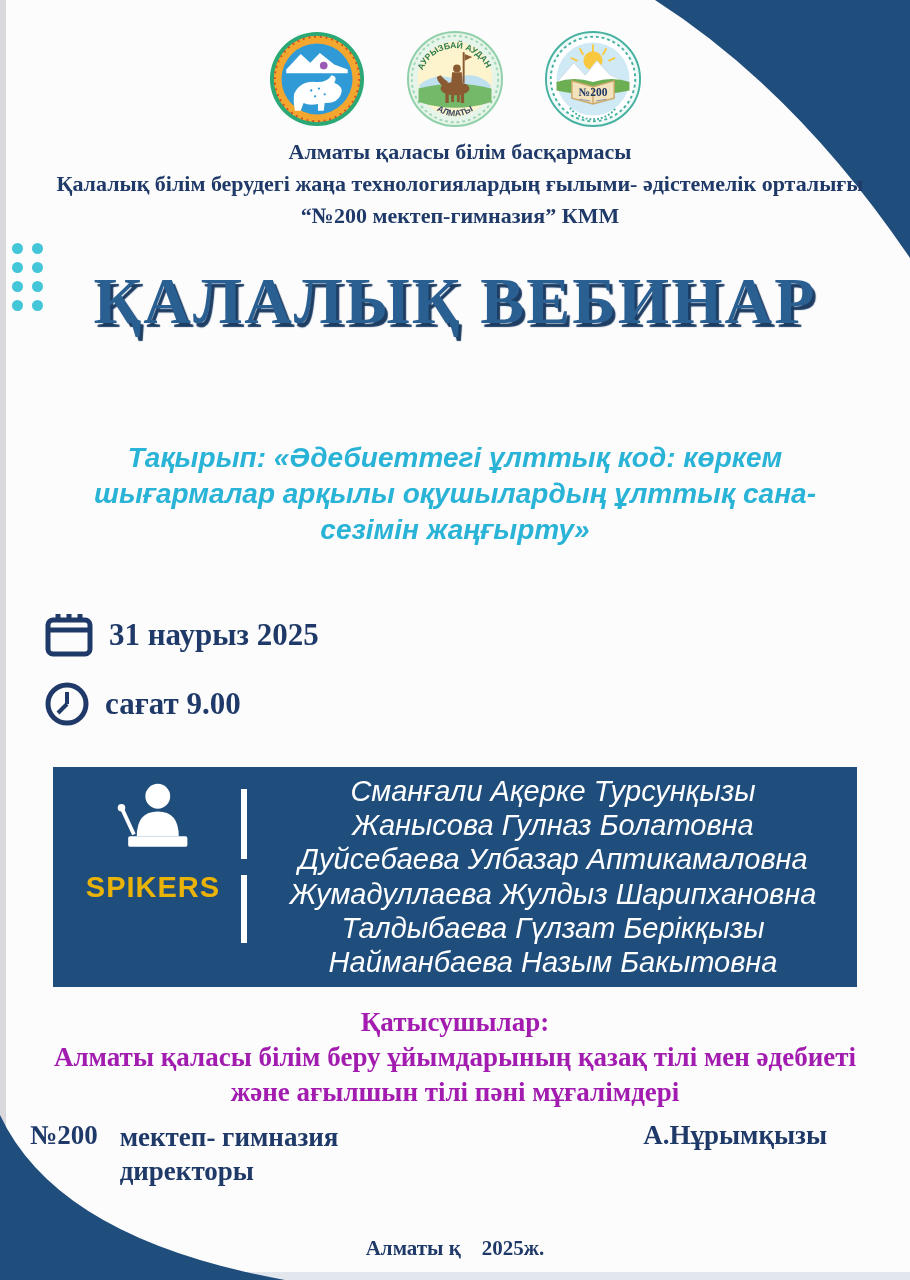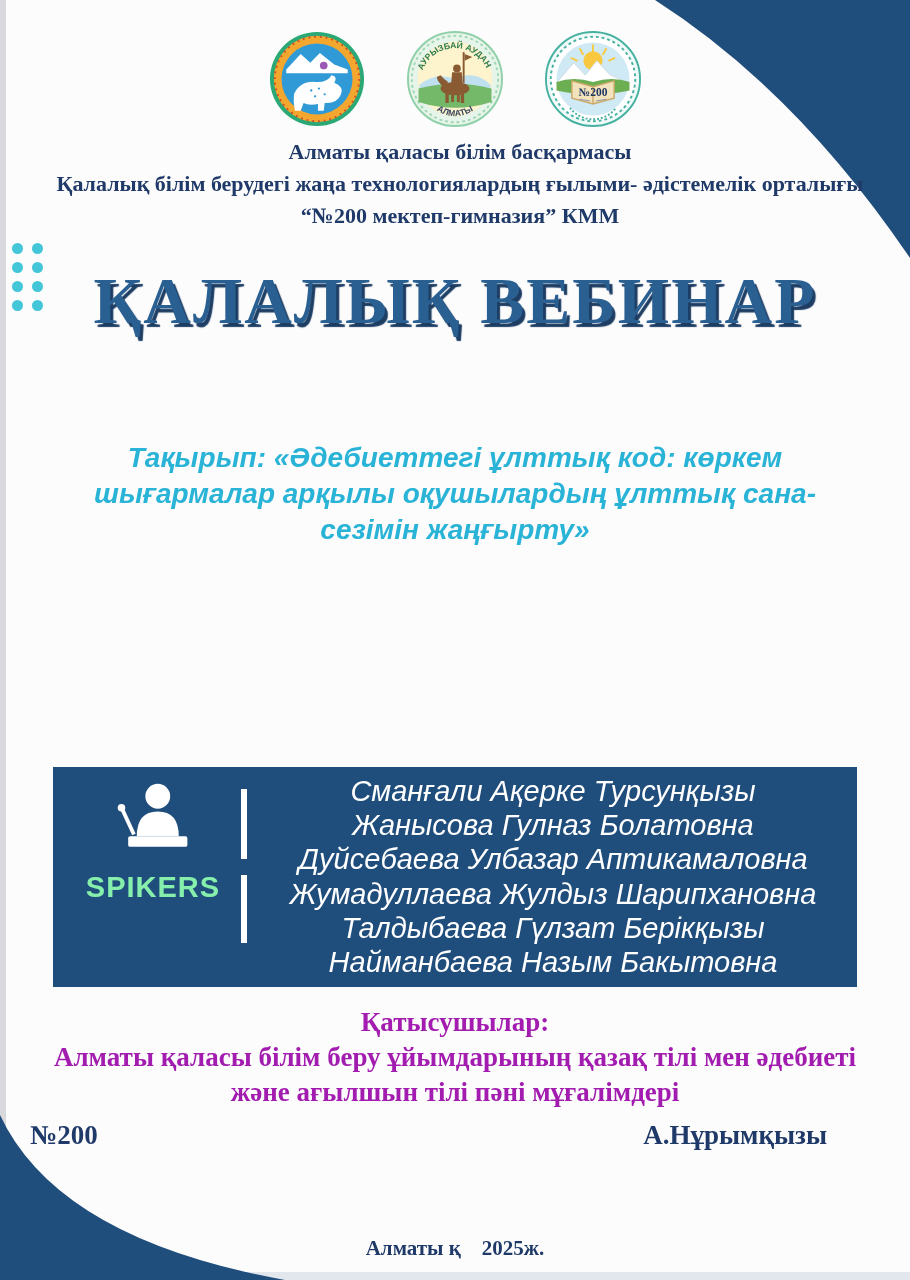--- a/index.html
+++ b/index.html
@@ -34,21 +34,21 @@
   .info-right{position:absolute;left:393px;top:618px;width:480px;color:#1f3a68;}
   .video-badge{position:absolute;left:0;top:12px;}
   .zoom-texts{margin-left:62px;}
   .venue{font-size:26px;font-weight:bold;margin-bottom:18px;}
   .conf-label{font-size:26px;font-weight:bold;line-height:27px;}
   .conf-id{font-size:26px;font-weight:bold;line-height:27px;margin-bottom:20px;}
   .access{font-size:26px;font-weight:bold;}
 
   .speakers-box{position:absolute;left:53px;top:767px;width:804px;height:220px;background:#1f4d7c;}
   .spk-left{position:absolute;left:10px;top:14px;width:180px;text-align:center;color:#fff;}
-  .spk-label{font-family:"Liberation Sans",sans-serif;font-weight:bold;font-size:29px;letter-spacing:1px;color:#86efac;margin-top:2px;}
+  .spk-label{font-family:"Liberation Sans",sans-serif;font-weight:bold;font-size:29px;letter-spacing:1px;color:#eab308;margin-top:2px;}
   .spk-divider1{position:absolute;left:188px;top:22px;width:6px;height:70px;background:#fff;}
   .spk-divider2{position:absolute;left:188px;top:108px;width:6px;height:68px;background:#fff;}
   .spk-names{position:absolute;left:204px;top:8px;width:592px;height:204px;display:flex;flex-direction:column;justify-content:space-between;text-align:center;
     font-family:"Liberation Sans",sans-serif;font-weight:normal;font-style:italic;font-size:29px;color:#fff;}
 
   .participants{position:absolute;top:1005px;left:45px;width:820px;text-align:center;
     color:#a21caf;font-weight:bold;font-size:27px;line-height:35px;}
   .participants .heading{display:block;}
 
   .signature{position:absolute;top:1120px;left:30px;width:850px;color:#1f3a68;font-weight:bold;font-size:27px;}
@@ -153,20 +153,40 @@
     <span></span>
       <span></span>
       <span></span>
       <span></span>
   </div>
 
   <div class="main-title">ҚАЛАЛЫҚ ВЕБИНАР</div>
 
   <div class="topic">Тақырып: «Әдебиеттегі ұлттық код: көркем шығармалар арқылы оқушылардың ұлттық сана-сезімін жаңғырту»</div>
 
+  <div class="info-left">
+    <div class="info-row">
+      <svg class="icon-cal" width="48" height="46" viewBox="0 0 48 46">
+        <rect x="3" y="8" width="42" height="34" rx="5" fill="none" stroke="#1f3a68" stroke-width="5"></rect>
+        <line x1="3" y1="18" x2="45" y2="18" stroke="#1f3a68" stroke-width="5"></line>
+        <line x1="13" y1="2" x2="13" y2="9" stroke="#1f3a68" stroke-width="5"></line>
+        <line x1="24" y1="2" x2="24" y2="9" stroke="#1f3a68" stroke-width="5"></line>
+        <line x1="35" y1="2" x2="35" y2="9" stroke="#1f3a68" stroke-width="5"></line>
+      </svg>
+      <span class="txt">31 наурыз 2025</span>
+    </div>
+    <div class="info-row">
+      <svg class="icon-clock" width="44" height="44" viewBox="0 0 44 44">
+        <circle cx="22" cy="22" r="19" fill="none" stroke="#1f3a68" stroke-width="5"></circle>
+        <line x1="22" y1="22" x2="22" y2="10" stroke="#1f3a68" stroke-width="4"></line>
+        <line x1="22" y1="22" x2="13" y2="31" stroke="#1f3a68" stroke-width="4"></line>
+      </svg>
+      <span class="txt">сағат 9.00</span>
+    </div>
+  </div>
 
 
   <div class="speakers-box">
     <div class="spk-left">
       <svg width="96" height="84" viewBox="0 0 100 88">
         <circle cx="55" cy="16" r="13" fill="#ffffff"></circle>
         <path d="M33,58 Q33,32 55,32 Q77,32 77,58 Z" fill="#ffffff"></path>
         <rect x="24" y="58" width="62" height="11" rx="2" fill="#ffffff"></rect>
         <line x1="30" y1="56" x2="18" y2="30" stroke="#ffffff" stroke-width="4"></line>
         <circle cx="17" cy="28" r="4" fill="#ffffff"></circle>
@@ -186,19 +206,23 @@
   </div>
 
   <div class="participants">
     <span class="heading">Қатысушылар:</span>
     <span>Алматы қаласы білім беру ұйымдарының  қазақ тілі мен әдебиеті және ағылшын тілі пәні мұғалімдері</span>
   </div>
 
   <div class="signature">
     <div class="sig-left">
       <span class="sig-no">№200</span>
+      <div class="sig-org">
+        <div>мектеп- гимназия</div>
+        <div>директоры</div>
+      </div>
     </div>
     <div class="sig-name">А.Нұрымқызы</div>
   </div>
 
   <div class="footer-line">Алматы қ    2025ж.</div>
 
 </div>
 
 </body></html>

